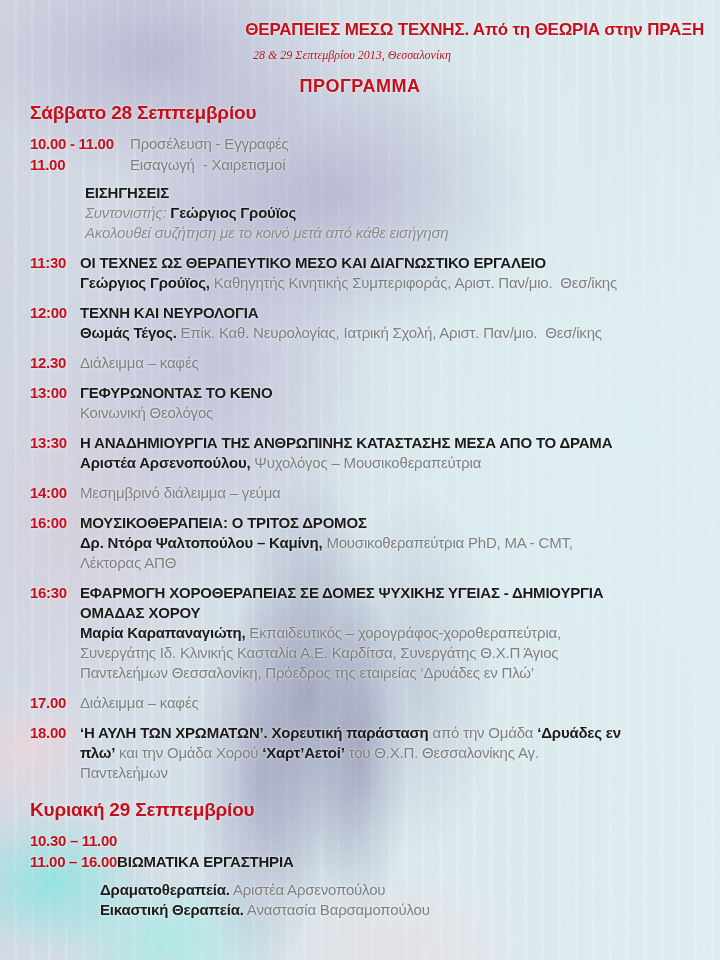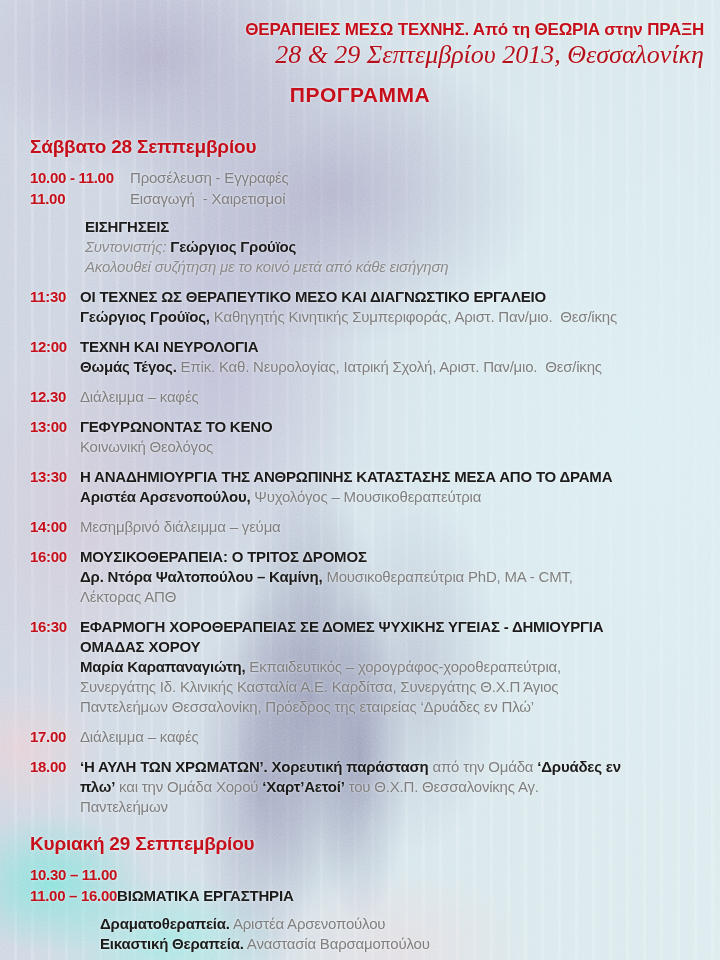--- a/index.html
+++ b/index.html
@@ -27,32 +27,33 @@
   }
   .grain{position:absolute;inset:0;width:100%;height:100%;opacity:.30;pointer-events:none;}
   .content{position:relative;z-index:2;}
 
   .header{padding:20px 16px 0 0;text-align:right;}
   .title{
     font-size:17px;font-weight:bold;color:#c50f1a;letter-spacing:-.2px;
     text-shadow:0 0 3px rgba(255,255,255,.75);
   }
   .subtitle{
-    font-size:26px;font-style:italic;color:#b5111c;
+    margin-top:8px;font-size:12px;font-style:italic;color:#b5111c;
     font-family:"Liberation Serif",serif;
     text-shadow:0 0 3px rgba(255,255,255,.75);
+    text-align:center;
   }
   .program-heading{
-    text-align:center;margin-top:13px;font-size:21px;font-weight:bold;
+    text-align:center;margin-top:13px;font-size:18px;font-weight:bold;
     color:#c50f1a;letter-spacing:.5px;text-shadow:0 0 3px rgba(255,255,255,.75);
   }
 
   .schedule{padding:0 14px 0 30px;}
   .day-heading{
-    font-size:19px;font-weight:bold;color:#c50f1a;margin-top:29px;
+    font-size:19px;font-weight:bold;color:#c50f1a;margin-top:5px;
     letter-spacing:-.2px;text-shadow:0 0 3px rgba(255,255,255,.75);
   }
   .day + .day .day-heading{margin-top:16px;}
 
   .row{display:flex;margin-top:10px;align-items:flex-start;}
   .row.tight{margin-top:1px;}
   .row.block{margin-top:8px;}
   .time{
     flex:0 0 50px;font-weight:bold;color:#c50f1a;font-size:15px;line-height:20px;
     letter-spacing:-.3px;text-shadow:0 0 3px rgba(255,255,255,.75);white-space:nowrap;

